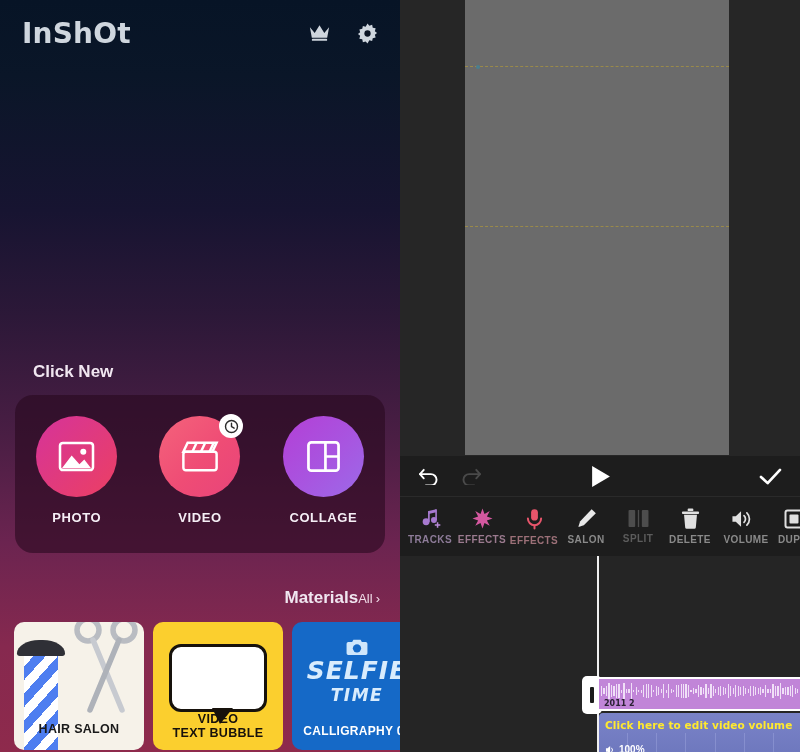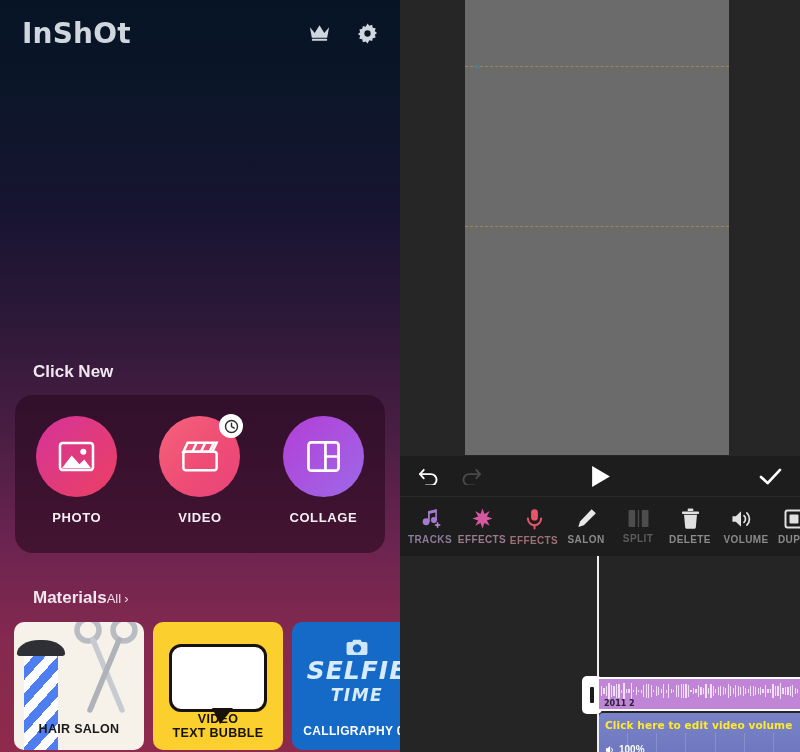--- a/index.html
+++ b/index.html
@@ -66,21 +66,21 @@
     width: 24px; height: 24px; border-radius: 50%;
     background: #ffffff; display: flex; align-items: center; justify-content: center;
   }
   .create-label {
     margin-top: 13px; color: #f5eef5; font-size: 13px;
     font-weight: bold; letter-spacing: .6px;
   }
 
   #materials-head {
     position: absolute; top: 588px; left: 0; width: 400px;
-    display: flex; align-items: center; justify-content: flex-start;
+    display: flex; align-items: center; justify-content: flex-end;
     padding: 0 20px 0 33px;
   }
   #materials-head .section-title { padding: 0; }
   .all-link { color: #f0dce8; font-size: 13px; display: flex; align-items: center; gap: 3px; cursor: pointer; }
 
   .mat-row {
     position: absolute; top: 622px; left: 14px;
     display: flex; gap: 9px;
   }
   .mat-card {

